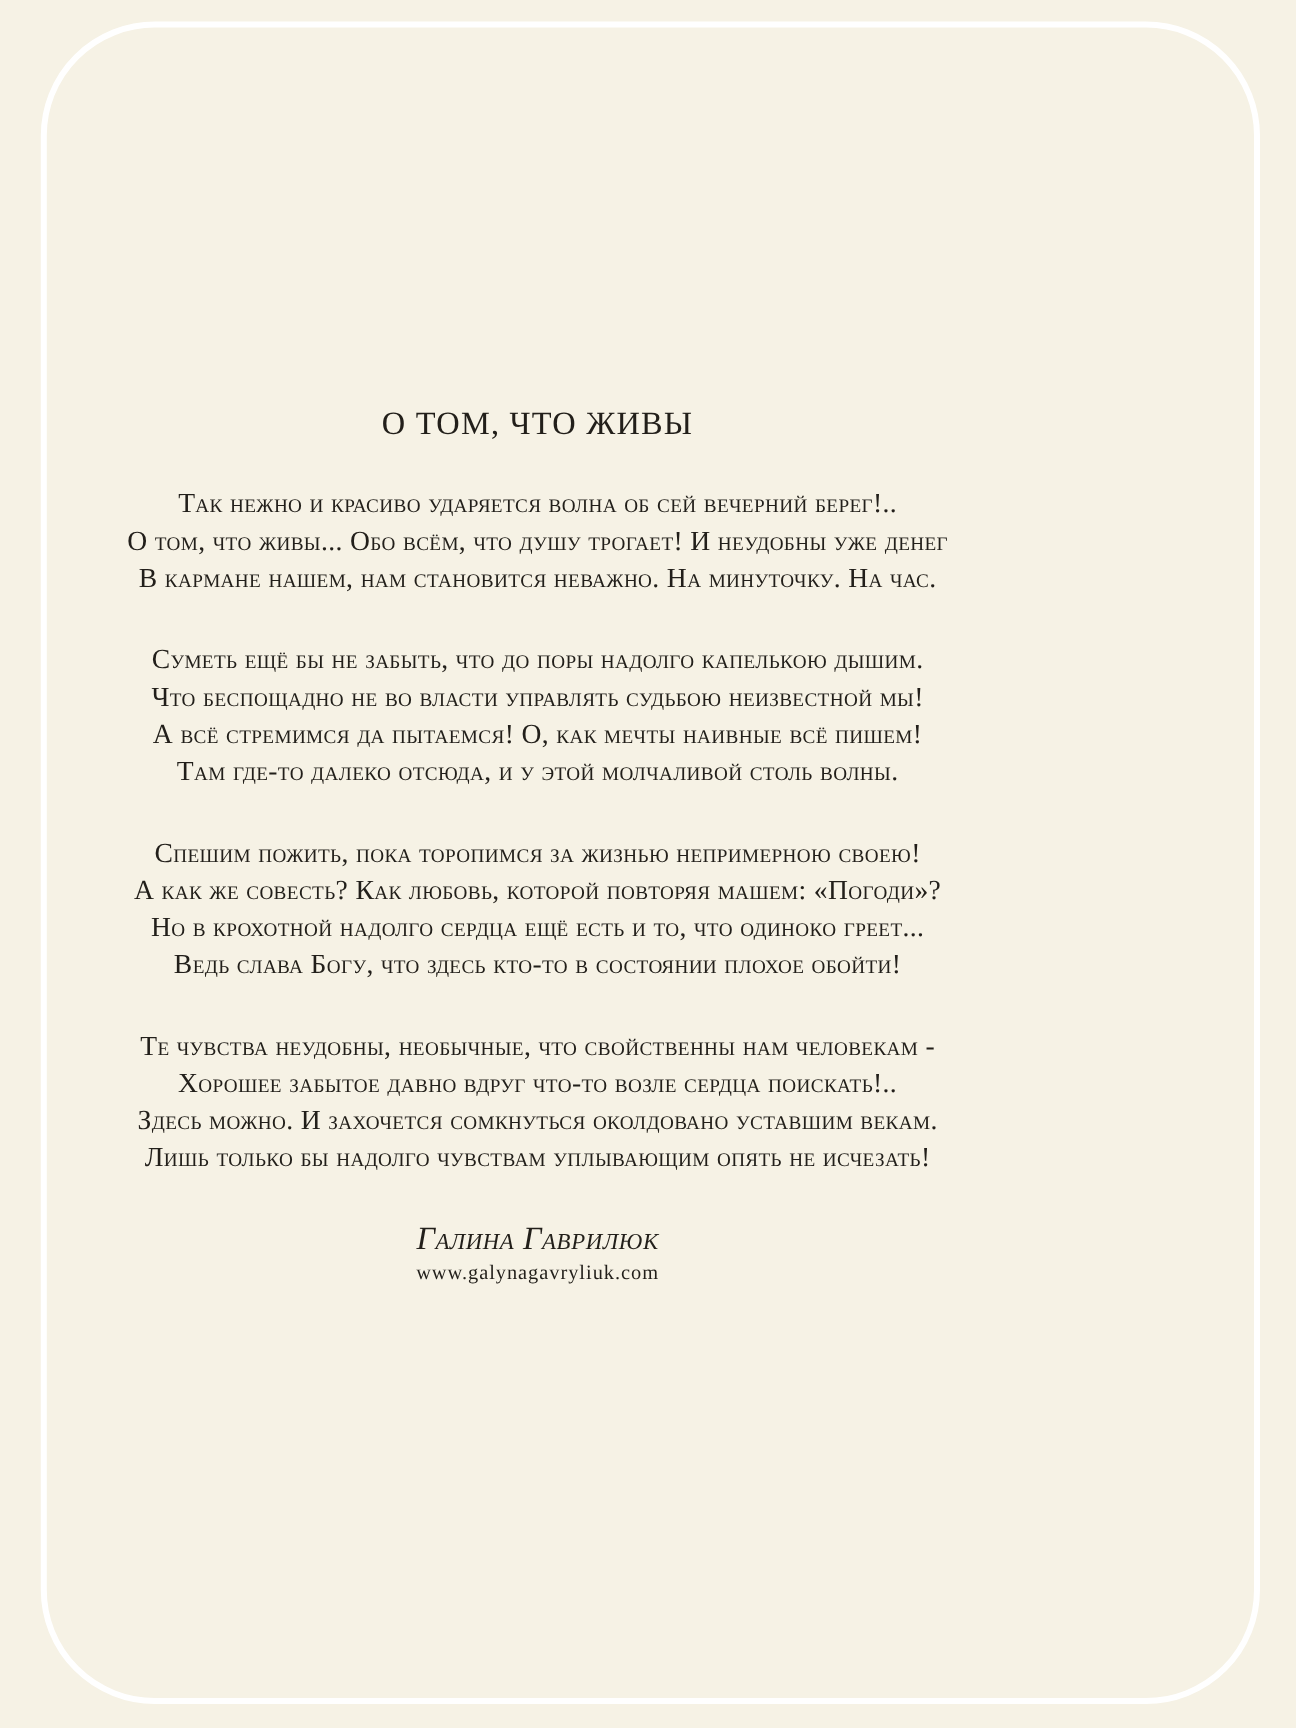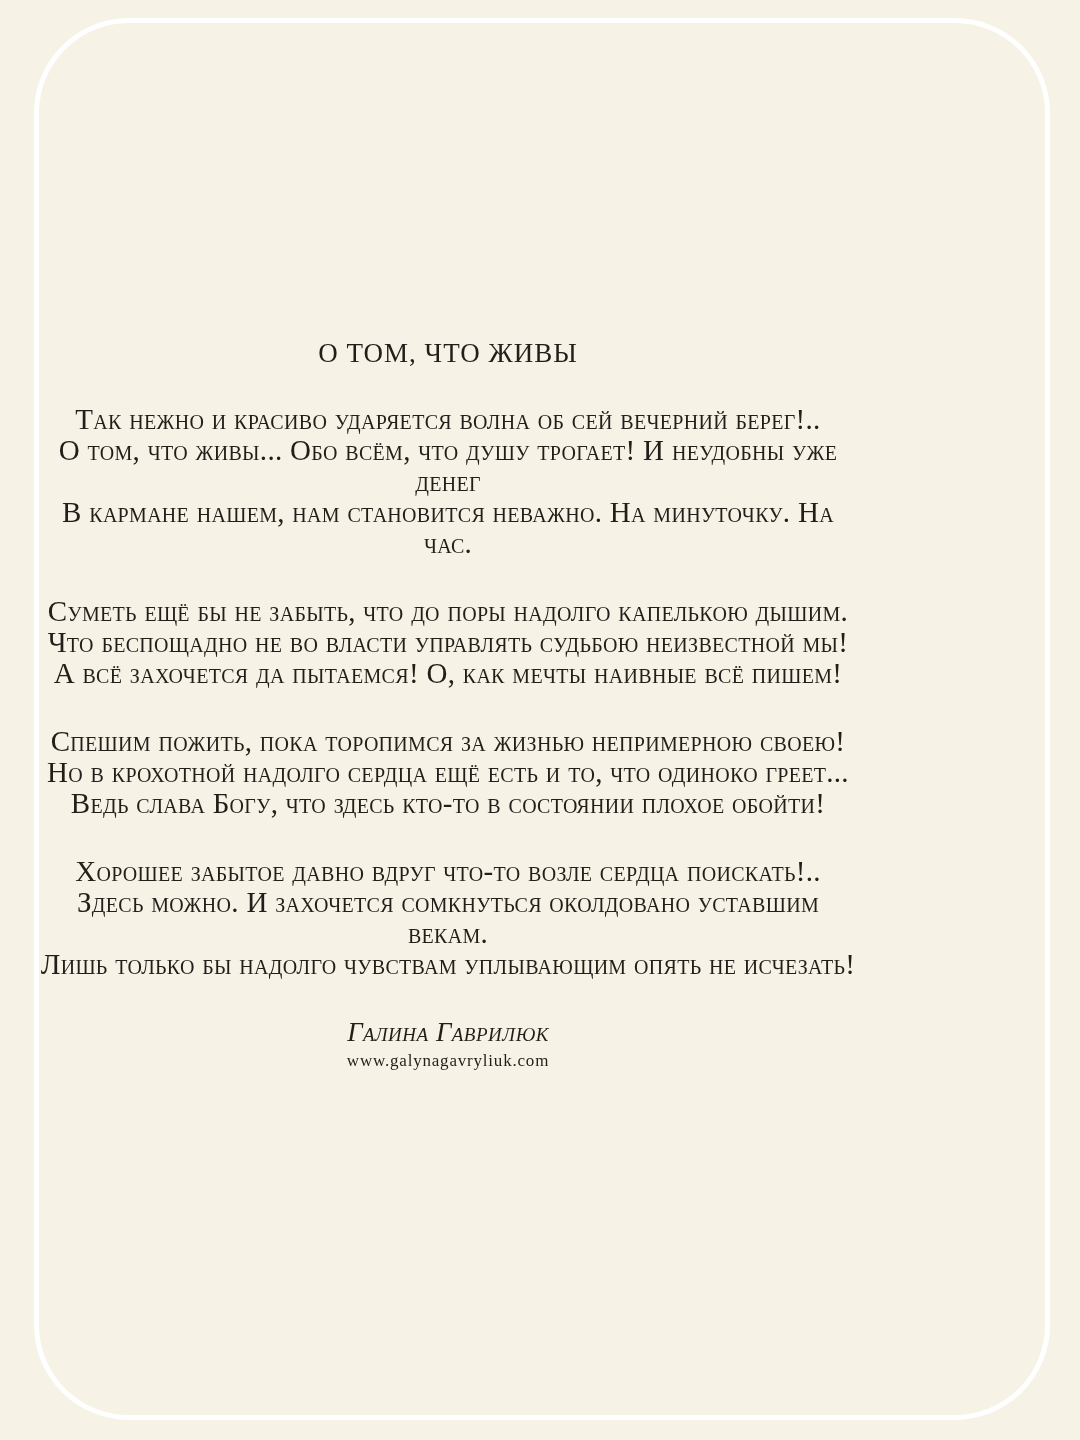--- a/index.html
+++ b/index.html
@@ -36,21 +36,21 @@
     font-size: 27px;
     font-weight: normal;
     letter-spacing: 1px;
     margin: 0 0 35px 0;
     line-height: 31px;
   }
   .stanza {
     margin: 0 40px 37px 40px;
   }
   .line {
-    font-size: 29px;
+    font-size: 23px;
     line-height: 31px;
     font-variant: small-caps;
     letter-spacing: 0.3px;
   }
   .author {
     font-size: 27px;
     line-height: 31px;
     font-variant: small-caps;
     letter-spacing: 0.5px;
     margin-top: 37px;
@@ -74,30 +74,33 @@
 
   <div class="stanza">
     <div class="line">Так нежно и красиво ударяется волна об сей вечерний берег!..</div>
     <div class="line">О том, что живы... Обо всём, что душу трогает! И неудобны уже денег</div>
     <div class="line">В кармане нашем, нам становится неважно. На минуточку. На час.</div>
   </div>
 
   <div class="stanza">
     <div class="line">Суметь ещё бы не забыть, что до поры надолго капелькою дышим.</div>
     <div class="line">Что беспощадно не во власти управлять судьбою неизвестной мы!</div>
-    <div class="line">А всё захочется да пытаемся! О, как мечты наивные всё пишем!</div>
+    <div class="line">А всё стремимся да пытаемся! О, как мечты наивные всё пишем!</div>
+    <div class="line">Там где-то далеко отсюда, и у этой молчаливой столь волны.</div>
   </div>
 
   <div class="stanza">
     <div class="line">Спешим пожить, пока торопимся за жизнью непримерною своею!</div>
+    <div class="line">А как же совесть? Как любовь, которой повторяя машем: «Погоди»?</div>
     <div class="line">Но в крохотной надолго сердца ещё есть и то, что одиноко греет...</div>
     <div class="line">Ведь слава Богу, что здесь кто-то в состоянии плохое обойти!</div>
   </div>
 
   <div class="stanza">
+    <div class="line">Те чувства неудобны, необычные, что свойственны нам человекам -</div>
     <div class="line">Хорошее забытое давно вдруг что-то возле сердца поискать!..</div>
     <div class="line">Здесь можно. И захочется сомкнуться околдовано уставшим векам.</div>
     <div class="line">Лишь только бы надолго чувствам уплывающим опять не исчезать!</div>
   </div>
 
   <div class="author">Галина Гаврилюк</div>
   <div class="website">www.galynagavryliuk.com</div>
 </div>
 
 </body></html>

